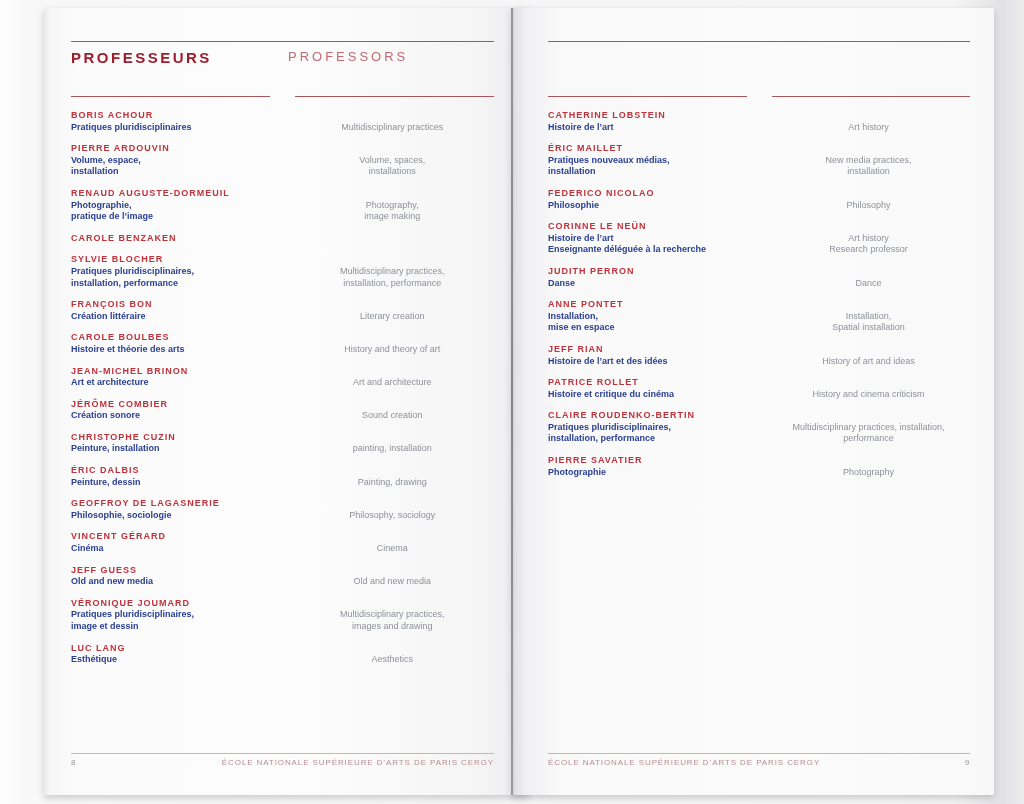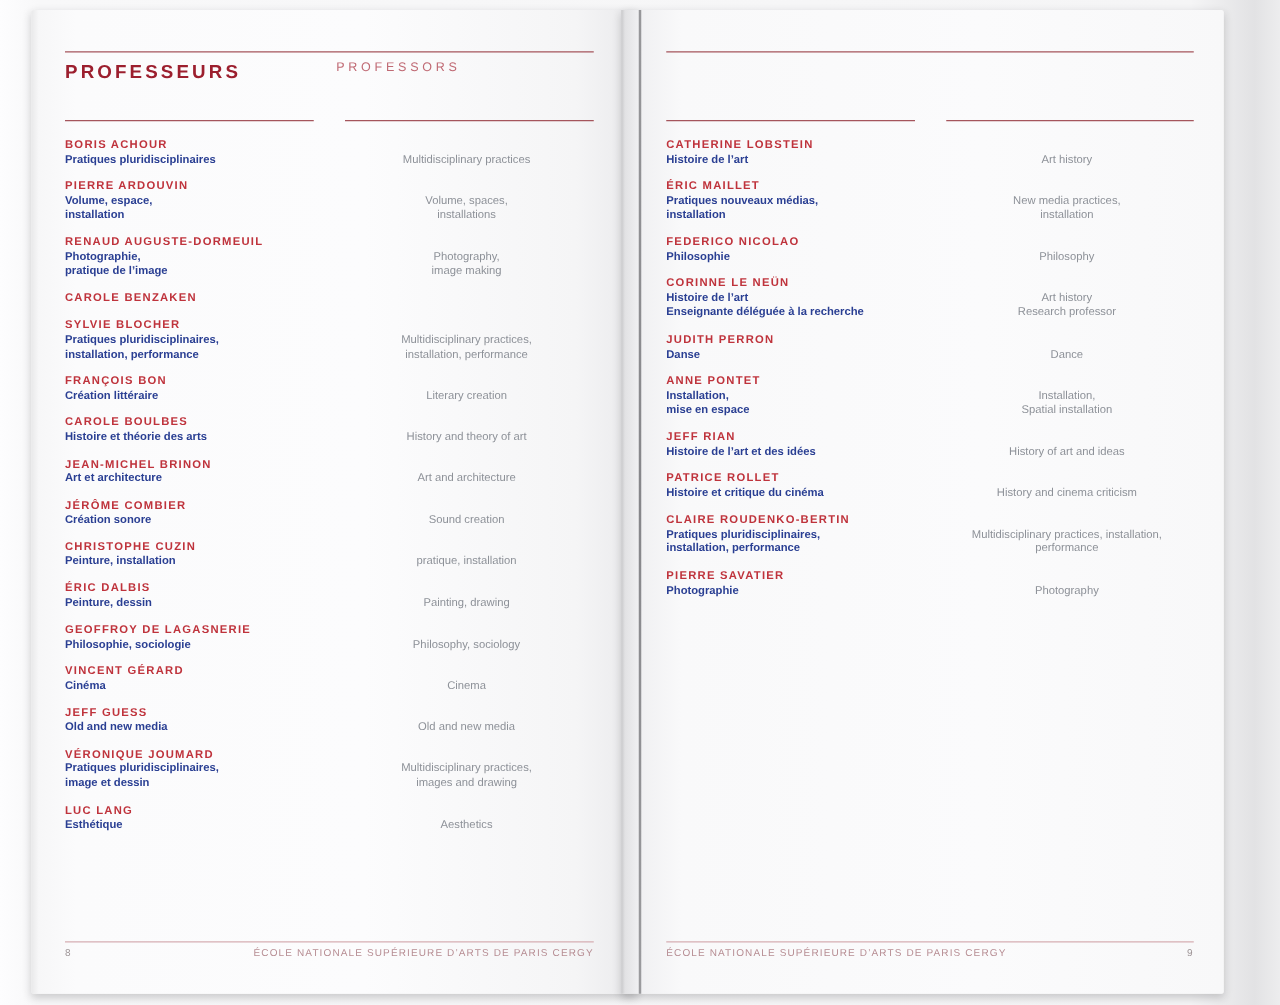--- a/index.html
+++ b/index.html
@@ -19,28 +19,28 @@
     background: linear-gradient(90deg, #fdfdfe 0%, #f8f8f9 3%, #f5f5f6 93%, #e2e2e4 98%, #ededee 100%);
   }
   .page {
     position: absolute;
     top: 8px;
     height: 787px;
     box-sizing: border-box;
     box-shadow: 0 3px 7px rgba(40,40,45,0.22);
   }
   .page-left {
-    left: 25px;
+    left: 44px;
     width: 484px;
     padding: 0 34px 0 27px;
     border-radius: 2px 0 0 2px;
     background: linear-gradient(90deg, #e9e9ea 0px, #f7f7f8 6px, #fbfbfc 36px, #fcfcfd 55%, #f5f5f6 90%, #ececee 98%, #dededf 100%);
   }
   .page-right {
-    left: 497px;
+    left: 512px;
     width: 482px;
     padding: 0 24px 0 36px;
     border-radius: 0 2px 2px 0;
     background: linear-gradient(90deg, #c7c7c9 0px, #e2e2e4 3px, #f0f0f2 14px, #f9f9fa 48px, #fbfbfc 60%, #f8f8f9 100%);
   }
   .spine-line {
     position: absolute;
     top: 8px;
     left: 511px;
     width: 2px;
@@ -63,21 +63,21 @@
   .title-fr {
     margin: 0;
     width: 217px;
     font-size: 15px;
     font-weight: bold;
     letter-spacing: 2.5px;
     color: #9c1f2e;
   }
   .title-en {
     margin: 0;
-    font-size: 10px;
+    font-size: 13px;
     font-weight: 300;
     letter-spacing: 3px;
     color: #c06a74;
   }
   .double-rule {
     display: flex;
     gap: 25px;
   }
   .double-rule span {
     flex: 1;
@@ -240,21 +240,21 @@
     <div class="entry-cols">
       <div class="entry-fr">Création sonore</div>
       <div class="entry-en">Sound creation</div>
     </div>
   </div>
 
   <div class="entry">
     <div class="entry-name">CHRISTOPHE CUZIN</div>
     <div class="entry-cols">
       <div class="entry-fr">Peinture, installation</div>
-      <div class="entry-en">pratique, installation</div>
+      <div class="entry-en">painting, installation</div>
     </div>
   </div>
 
   <div class="entry">
     <div class="entry-name">ÉRIC DALBIS</div>
     <div class="entry-cols">
       <div class="entry-fr">Peinture, dessin</div>
       <div class="entry-en">Painting, drawing</div>
     </div>
   </div>

